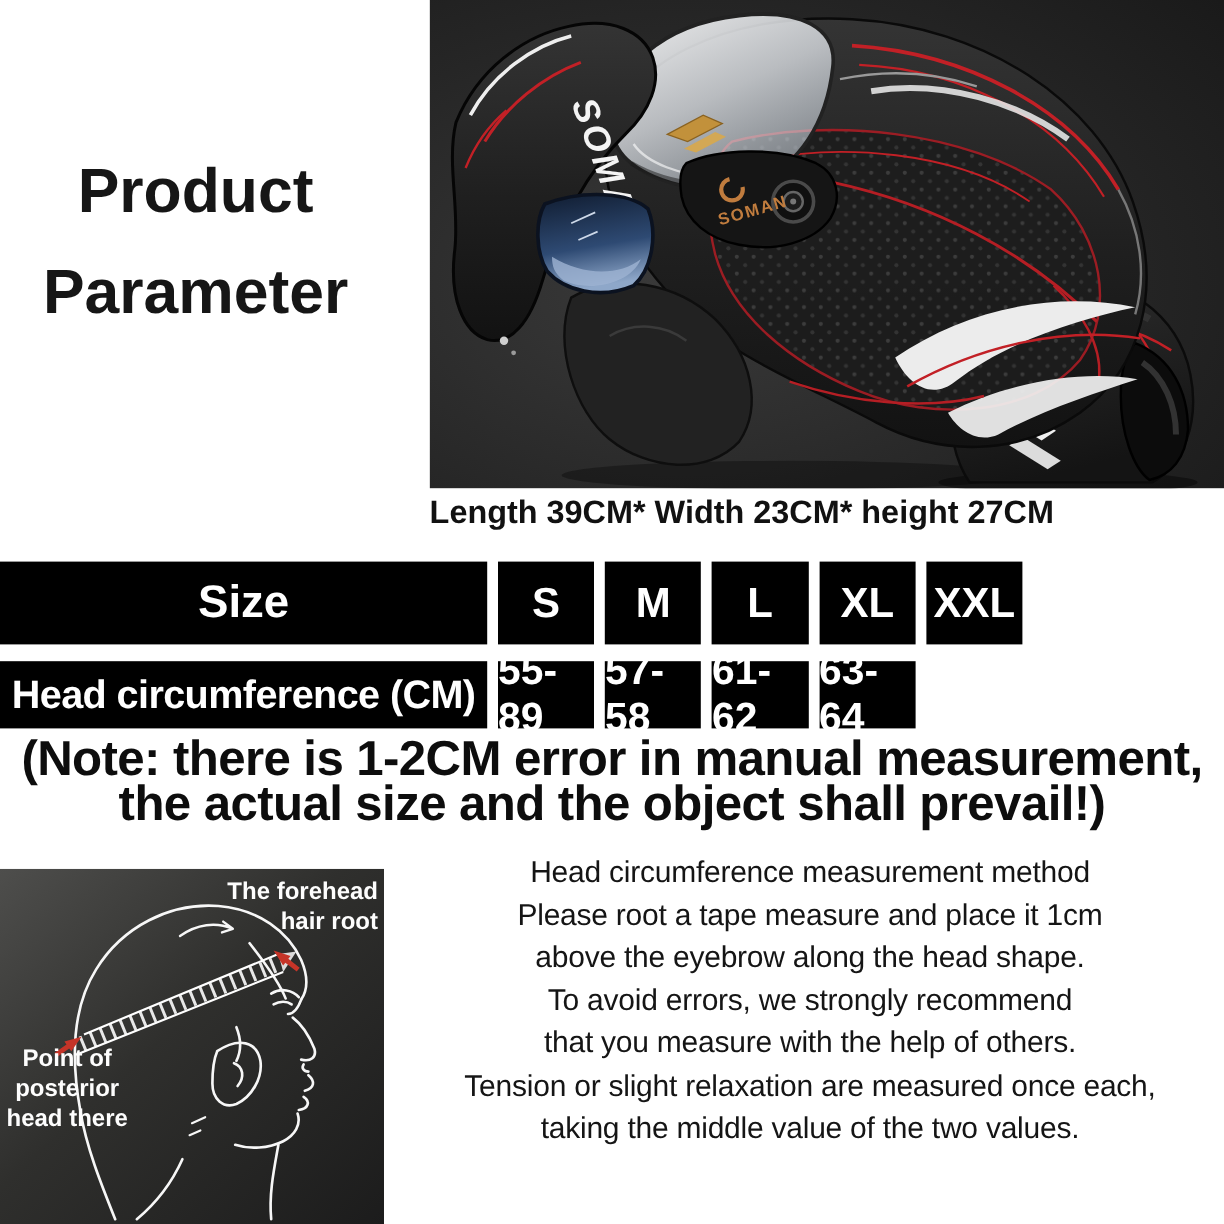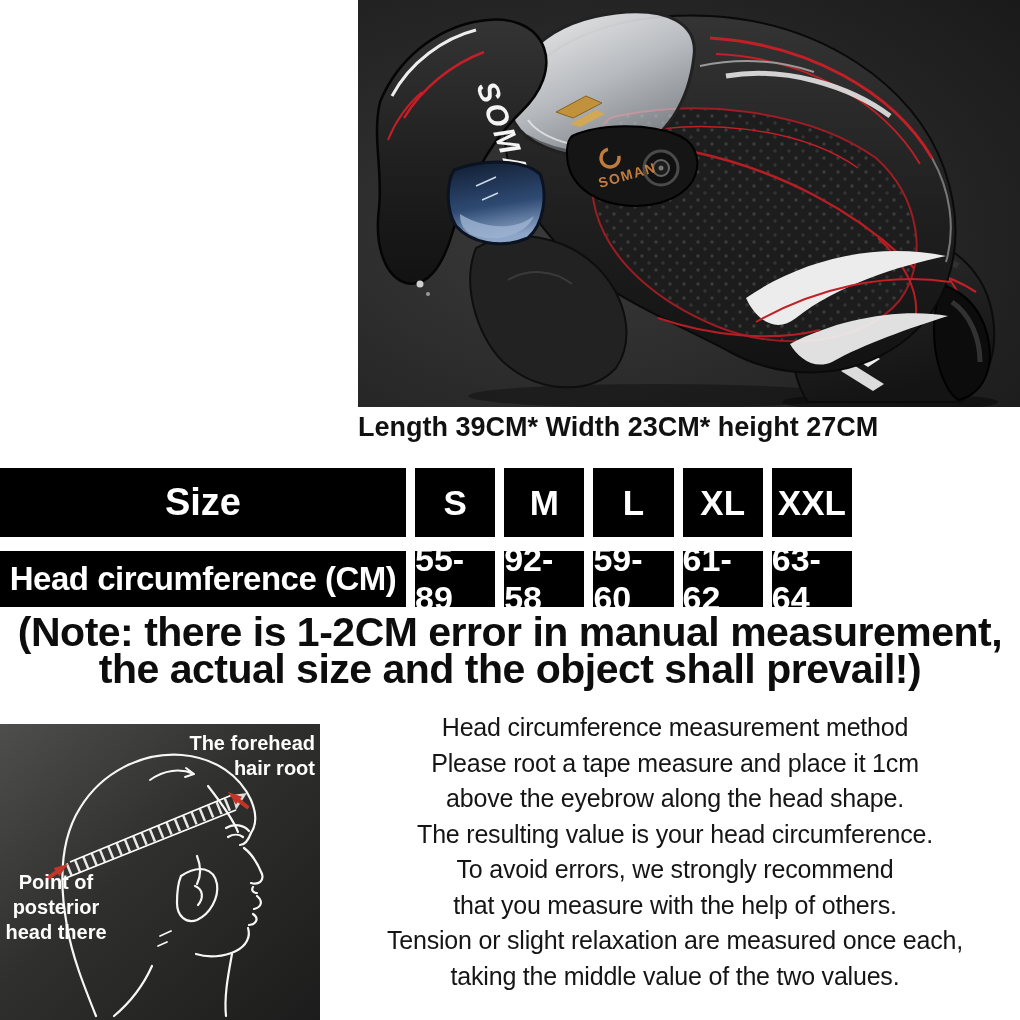--- a/index.html
+++ b/index.html
@@ -43,20 +43,24 @@
 
   
   .instructions{position:absolute;left:330px;top:710px;width:690px;text-align:center;
                 color:#151515;font-size:25px;line-height:35.5px;letter-spacing:-0.2px;}
 </style>
 </head>
 <body>
 
 <div class="page">
 
+  <div class="title">
+    <div>Product</div>
+    <div>Parameter</div>
+  </div>
 
   <div class="image-panel">
     <svg width="662" height="407" viewBox="0 0 662 407">
       <defs>
         <radialGradient id="bgGrad" cx="32%" cy="58%" r="95%">
           <stop offset="0%" stop-color="#3a3a3a"></stop>
           <stop offset="55%" stop-color="#262626"></stop>
           <stop offset="100%" stop-color="#181818"></stop>
         </radialGradient>
         <linearGradient id="shellGrad" x1="0" y1="0" x2="0" y2="1">
@@ -173,22 +177,21 @@
 
   <div class="size-table">
     <div class="cell hdr">Size</div>
     <div class="cell szl">S</div>
     <div class="cell szl">M</div>
     <div class="cell szl">L</div>
     <div class="cell szl">XL</div>
     <div class="cell szl">XXL</div>
     <div class="cell rowlabel">Head circumference (CM)</div>
     <div class="cell val">55-89</div>
-    <div class="cell val">92-58</div>
-    <div class="cell val">59-60</div>
+    <div class="cell val">57-58</div>
     <div class="cell val">61-62</div>
     <div class="cell val">63-64</div>
   </div>
 
   <div class="note">
     <div>(Note: there is 1-2CM error in manual measurement,</div>
     <div>the actual size and the object shall prevail!)</div>
   </div>
 
   <div class="diagram">
@@ -241,20 +244,19 @@
       <div>Point of</div>
       <div>posterior</div>
       <div>head there</div>
     </div>
   </div>
 
   <div class="instructions">
     <div>Head circumference measurement method</div>
     <div>Please root a tape measure and place it 1cm</div>
     <div>above the eyebrow along the head shape.</div>
-    <div>The resulting value is your head circumference.</div>
     <div>To avoid errors, we strongly recommend</div>
     <div>that you measure with the help of others.</div>
     <div>Tension or slight relaxation are measured once each,</div>
     <div>taking the middle value of the two values.</div>
   </div>
 
 </div>
 
 </body></html>

